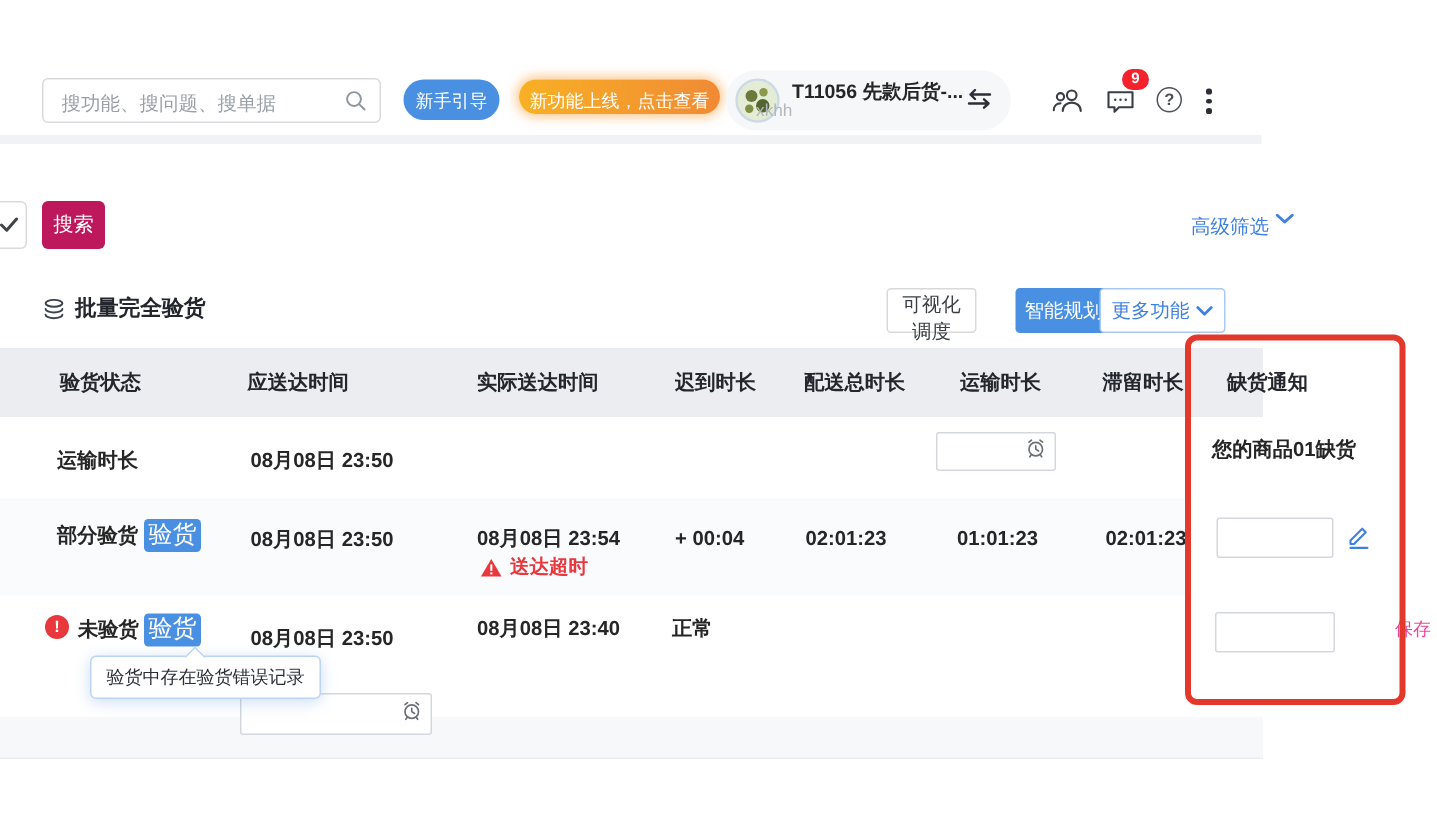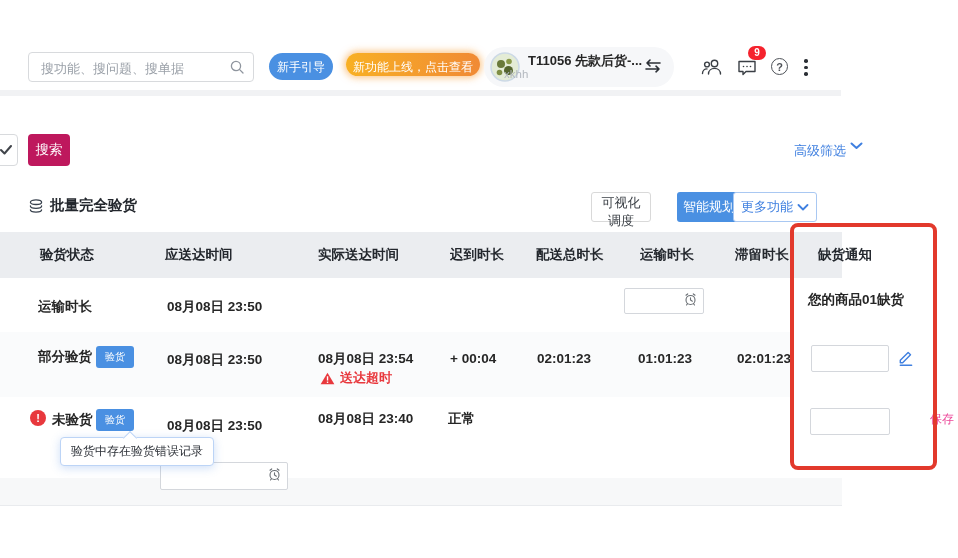--- a/index.html
+++ b/index.html
@@ -44,21 +44,21 @@
 
   
   .thead{left:0;top:232px;width:842px;height:46px;background:#ebedf0;}
   .th{top:232px;height:46px;line-height:46px;font-size:13.5px;font-weight:700;color:#23272d;}
   .cell{font-size:13.5px;font-weight:600;color:#262626;}
   .status{font-weight:700;}
   .row-stripe{left:0;top:332px;width:790px;height:65px;background:#fafbfc;}
   .footer-band{left:0;top:478px;width:842px;height:27px;background:#f7f8f9;}
   .card-bottom{left:0;top:505px;width:842px;height:1px;background:#e9ebee;}
 
-  .tag-btn{width:38px;height:22px;line-height:22px;border:none;border-radius:3px;background:#4a90e2;color:#fff;font-size:10px;text-align:center;cursor:pointer;padding:0;}
+  .tag-btn{width:38px;height:22px;line-height:22px;border:none;border-radius:3px;background:#4a90e2;color:#fff;font-size:16px;text-align:center;cursor:pointer;padding:0;}
   .input-wrap{border:1px solid #d4d7dc;border-radius:2px;background:#fff;z-index:2;}
   .input-wrap input{border:0;outline:none;width:100%;height:100%;background:transparent;font:13px "Liberation Sans","DejaVu Sans",sans-serif;padding:0 6px;box-sizing:border-box;}
   .input-wrap.has-ico input{padding-right:22px;}
   .clock-ico{position:absolute;right:5px;top:50%;transform:translateY(-50%);color:#6b7075;}
   .warn-line{display:flex;align-items:center;gap:5px;color:#e8383d;font-size:13px;font-weight:700;}
   .err-ico{left:30px;top:410px;width:16px;height:16px;border-radius:50%;background:#e8383d;color:#fff;font-size:11px;font-weight:700;text-align:center;line-height:16px;}
   .link{color:#ec4899;font-size:12px;font-weight:500;cursor:pointer;margin-left:36px;}
 
   .red-rect{left:790px;top:223px;width:147px;height:247px;border:4px solid #e2392c;border-radius:8px;z-index:5;pointer-events:none;}
 

